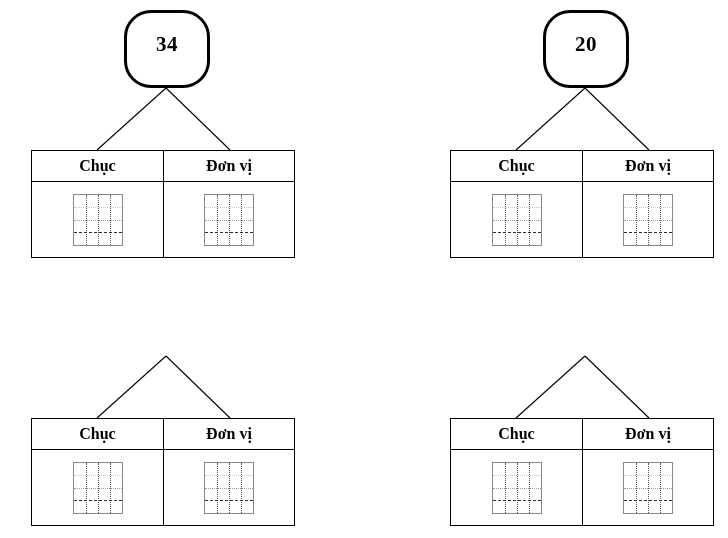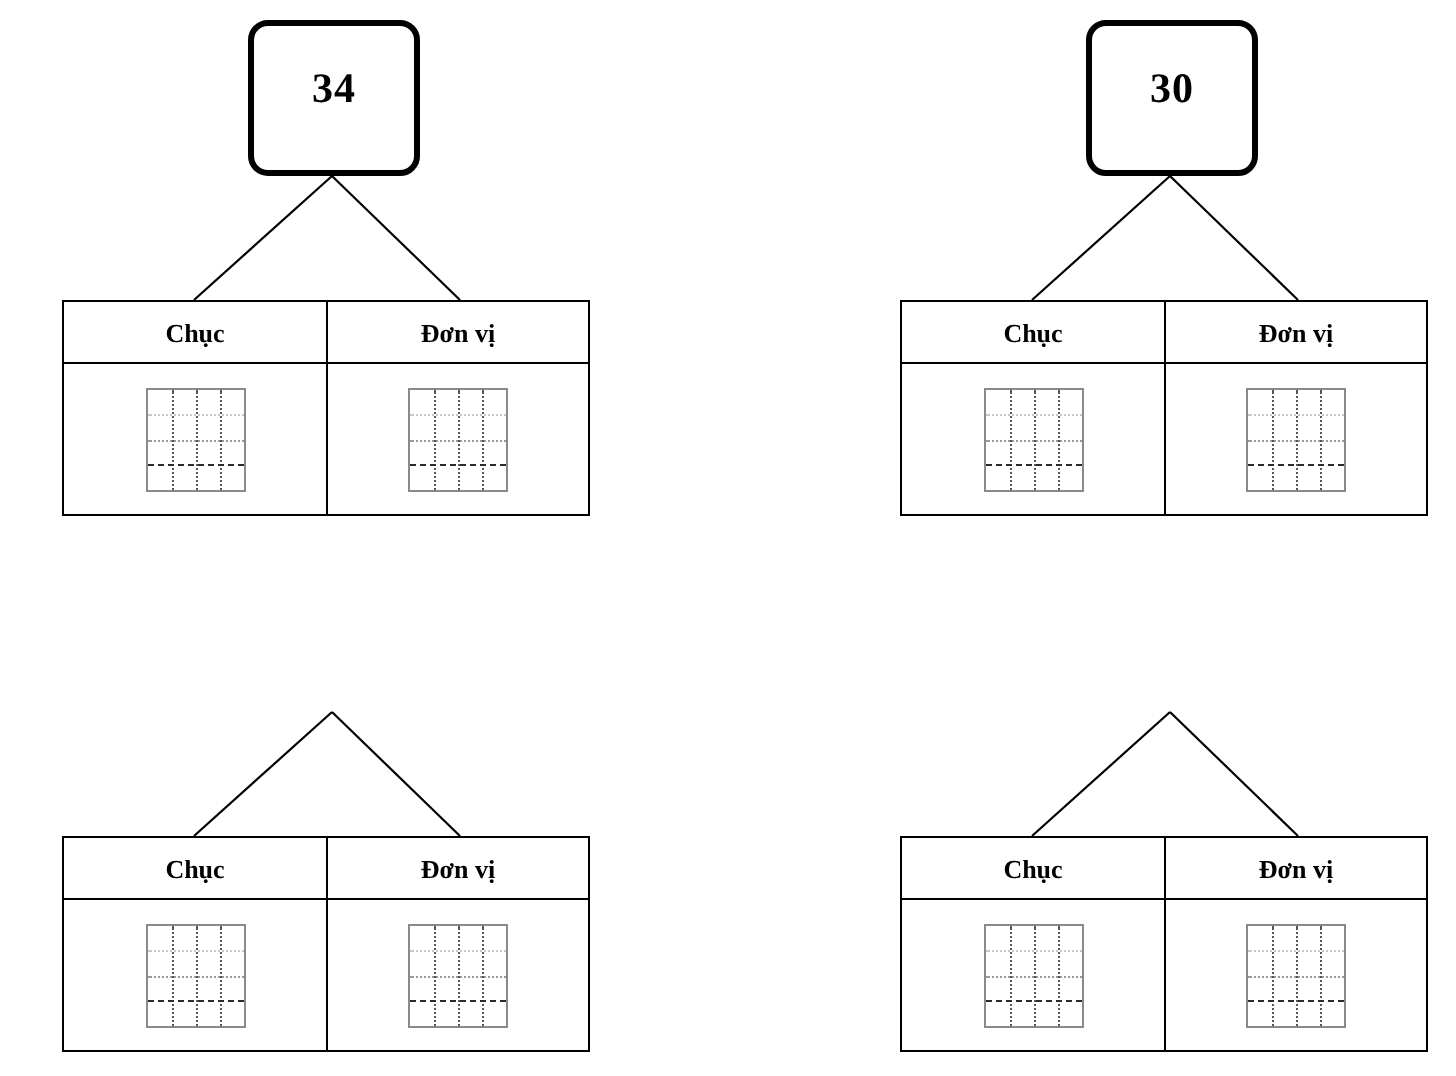--- a/index.html
+++ b/index.html
@@ -35,21 +35,21 @@
 
   
   .number-box {
     position: absolute;
     left: 124px;
     top: 10px;
     width: 86px;
     height: 78px;
     box-sizing: border-box;
     border: 3px solid #000000;
-    border-radius: 10px;
+    border-radius: 27px;
     background: #ffffff;
     z-index: 3;
   }
   .number-value {
     position: absolute;
     left: 0;
     right: 0;
     top: 21px;
     text-align: center;
     font-size: 21px;
@@ -101,21 +101,21 @@
     position: relative;
   }
   .pv-col-left {
     border-right: 1.6px solid #000000;
     flex: 0 0 131px;
   }
   .pv-col-right {
     flex: 1 1 auto;
   }
   .pv-header-label {
-    font-size: 13px;
+    font-size: 16px;
     font-weight: bold;
     font-family: "Liberation Serif", "DejaVu Serif", serif;
     line-height: 1;
     white-space: nowrap;
   }
 
   
   .grid-square {
     width: 50px;
     height: 52px;
@@ -199,21 +199,21 @@
   </div>
 
   <div class="unit unit-tr">
 
     <svg class="connectors" viewBox="0 0 364 269" preserveAspectRatio="none">
       <line x1="166" y1="88" x2="97" y2="150" stroke="#000000" stroke-width="1.1"></line>
       <line x1="166" y1="88" x2="230" y2="150" stroke="#000000" stroke-width="1.1"></line>
     </svg>
 
     <div class="number-box">
-      <div class="number-value">30</div>
+      <div class="number-value">20</div>
     </div>
 
     <div class="pv-table">
       <div class="pv-header-row">
         <div class="pv-col pv-col-left">
           <span class="pv-header-label">Chục</span>
         </div>
         <div class="pv-col pv-col-right">
           <span class="pv-header-label">Đơn vị</span>
         </div>

